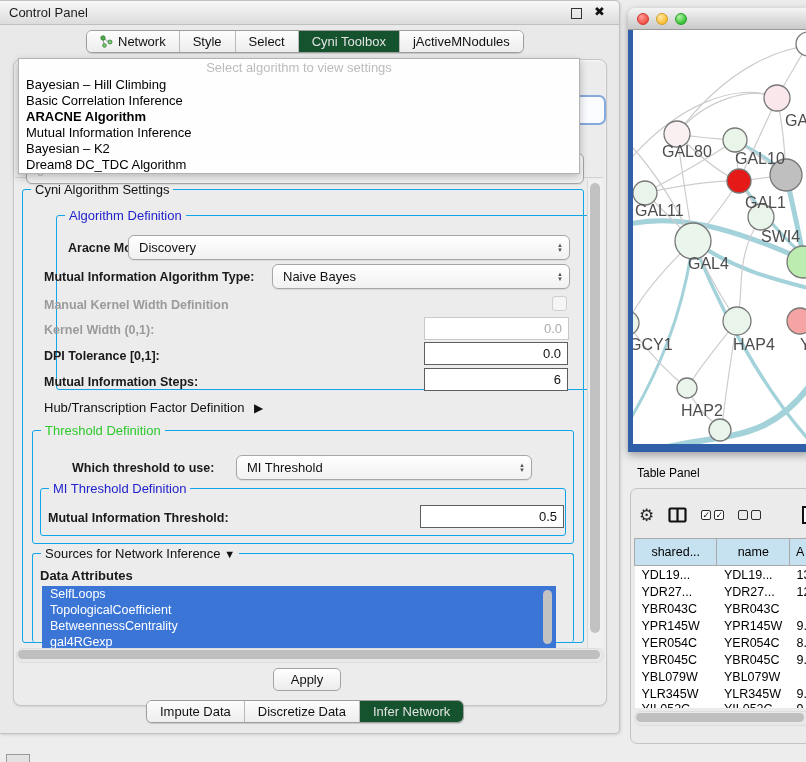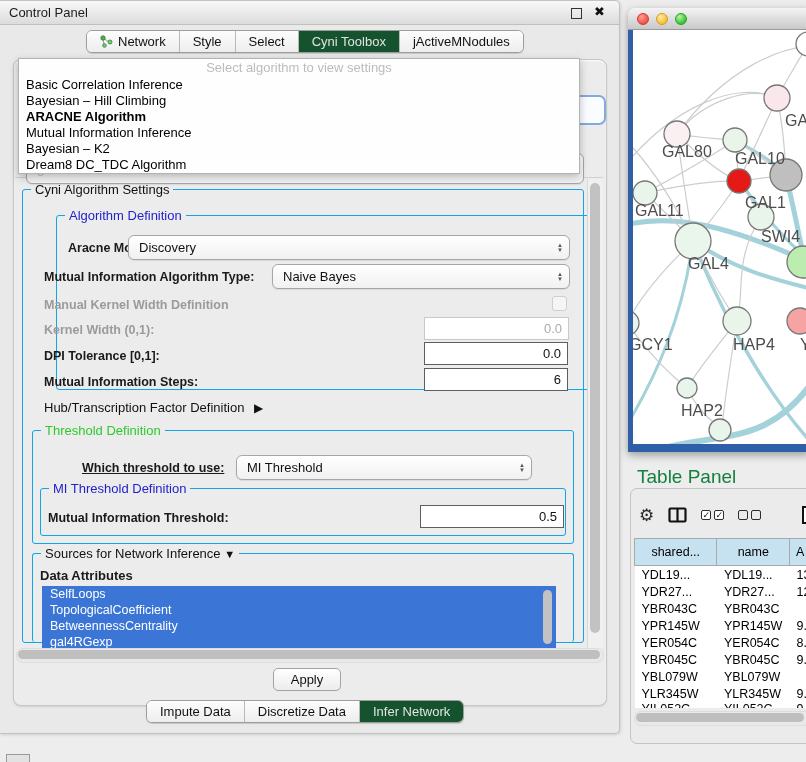--- a/index.html
+++ b/index.html
@@ -59,21 +59,21 @@
   .net-win{left:628px;top:8px;width:182px;height:444px;border-radius:7px 0 0 0;box-shadow:0 3px 8px rgba(0,0,0,.35);}
   .net-titlebar{left:0;top:0;width:100%;height:22px;background:linear-gradient(#F4F4F4,#C9C9C9);
       border-bottom:1px solid #9A9A9A;border-radius:7px 0 0 0;display:flex;align-items:center;padding-left:9px;gap:7px;box-sizing:border-box;}
   .tl{width:12px;height:12px;border-radius:50%;}
   .tl.red{background:radial-gradient(circle at 35% 30%,#FF9C96,#F25247 70%);border:1px solid #CE3A33;box-sizing:border-box;}
   .tl.yel{background:radial-gradient(circle at 35% 30%,#FFE9A8,#F9BE32 70%);border:1px solid #D29E26;box-sizing:border-box;}
   .tl.grn{background:radial-gradient(circle at 35% 30%,#B6F2A8,#35C434 70%);border:1px solid #2B9E2B;box-sizing:border-box;}
   .net-frame{left:0;top:22px;width:182px;height:422px;background:#2F5FA6;}
   .net-canvas{left:5px;top:22px;width:177px;height:414px;background:#FFFFFF;overflow:hidden;}
   
-  .tp-title{left:637px;top:466px;font-size:19px;color:#15803d;}
+  .tp-title{left:637px;top:466px;font-size:12px;color:#000000;}
   .tp{left:630px;top:488px;width:180px;height:254px;background:#EBEBEB;border:1px solid #C3C3C3;border-radius:7px 0 0 7px;}
   .tp-toolbar{left:8px;top:14px;height:24px;display:flex;align-items:center;gap:14px;}
   .cbx{display:inline-block;width:10px;height:10px;border:1.5px solid #2E2E2E;border-radius:2px;
       font-size:9px;line-height:9px;text-align:center;color:#111;background:#fff;box-sizing:border-box;}
   .tbl{left:3px;top:49px;width:177px;font-size:12.5px;border-collapse:collapse;}
   .tbl th{background:#C6E2F0;border:1px solid #A9A9A9;font-weight:normal;height:24px;text-align:center;}
   .tbl td{background:#fff;height:17px;padding:0 0 0 7px;white-space:nowrap;overflow:hidden;}
   svg text{font-family:"Liberation Sans","DejaVu Sans",sans-serif;}
 </style>
 </head>
@@ -159,21 +159,21 @@
       </div>
 
       <span class="abs" style="left:29px;top:222px;font-size:13px;color:#111;">
         <span>Hub/Transcription Factor Definition</span>
         <span style="font-size:12px;position:relative;left:6px;top:0px;">▶</span>
       </span>
 
       <div class="grp" style="left:17px;top:252px;width:540px;height:112px;">
         <span class="grp-label" style="color:#2DC92D;">Threshold Definition</span>
       </div>
-      <span class="lbl" style="left:67px;top:283px;text-decoration:underline;">Which threshold to use:</span>
+      <span class="lbl" style="left:57px;top:283px;">Which threshold to use:</span>
       <div class="combo" style="left:221px;top:277px;width:294px;height:23px;justify-content:flex-end;">
         <span class="ctext">MI Threshold</span>
         <span class="carrows">▲<br>▼</span>
       </div>
       <div class="grp" style="left:25px;top:310px;width:524px;height:46px;">
         <span class="grp-label" style="color:#2222CC;">MI Threshold Definition</span>
       </div>
       <span class="lbl" style="left:33px;top:333px;">Mutual Information Threshold:</span>
       <div class="field dark" style="left:405px;top:327px;width:130px;height:21px;">
         <span>0.5</span>
@@ -217,22 +217,22 @@
           </div>
         <div class="tab sel">
             <span>Infer Network</span>
           </div>
       </div>
     </div>
   </div>
 
   <div class="abs dd">
     <div class="dd-ph">Select algorithm to view settings</div>
+    <div class="dd-item">Bayesian – Hill Climbing</div>
     <div class="dd-item">Basic Correlation Inference</div>
-    <div class="dd-item">Bayesian – Hill Climbing</div>
     <div class="dd-item bold">ARACNE Algorithm</div>
     <div class="dd-item">Mutual Information Inference</div>
     <div class="dd-item">Bayesian – K2</div>
     <div class="dd-item">Dream8 DC_TDC Algorithm</div>
   </div>
 
   <div class="abs net-win">
     <div class="abs net-titlebar">
       <span class="tl red"></span>
       <span class="tl yel"></span>

